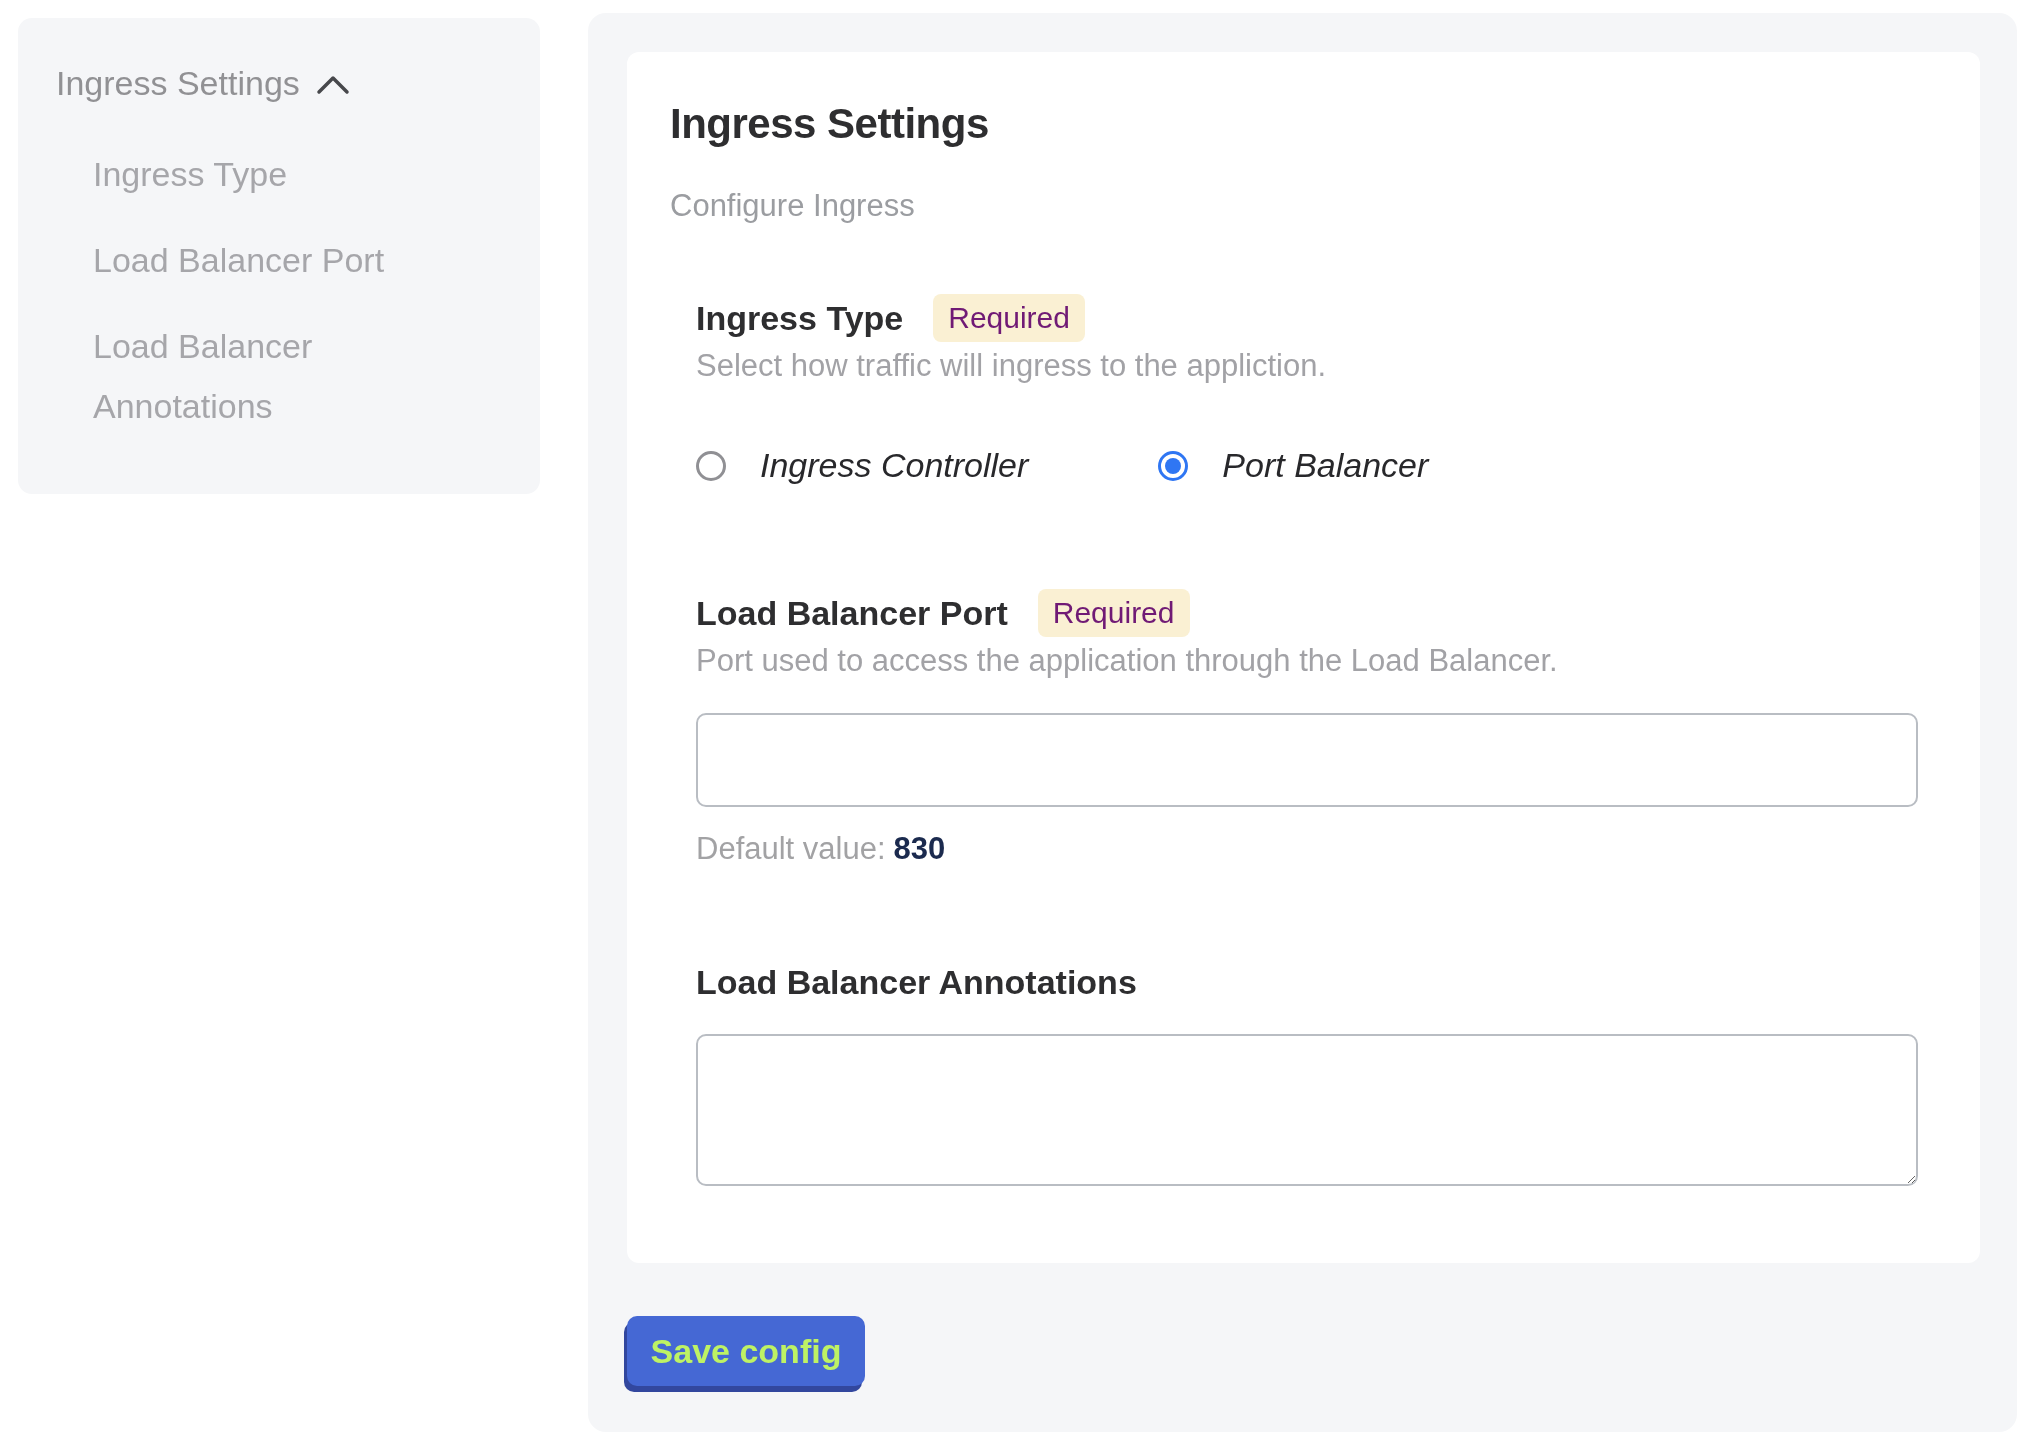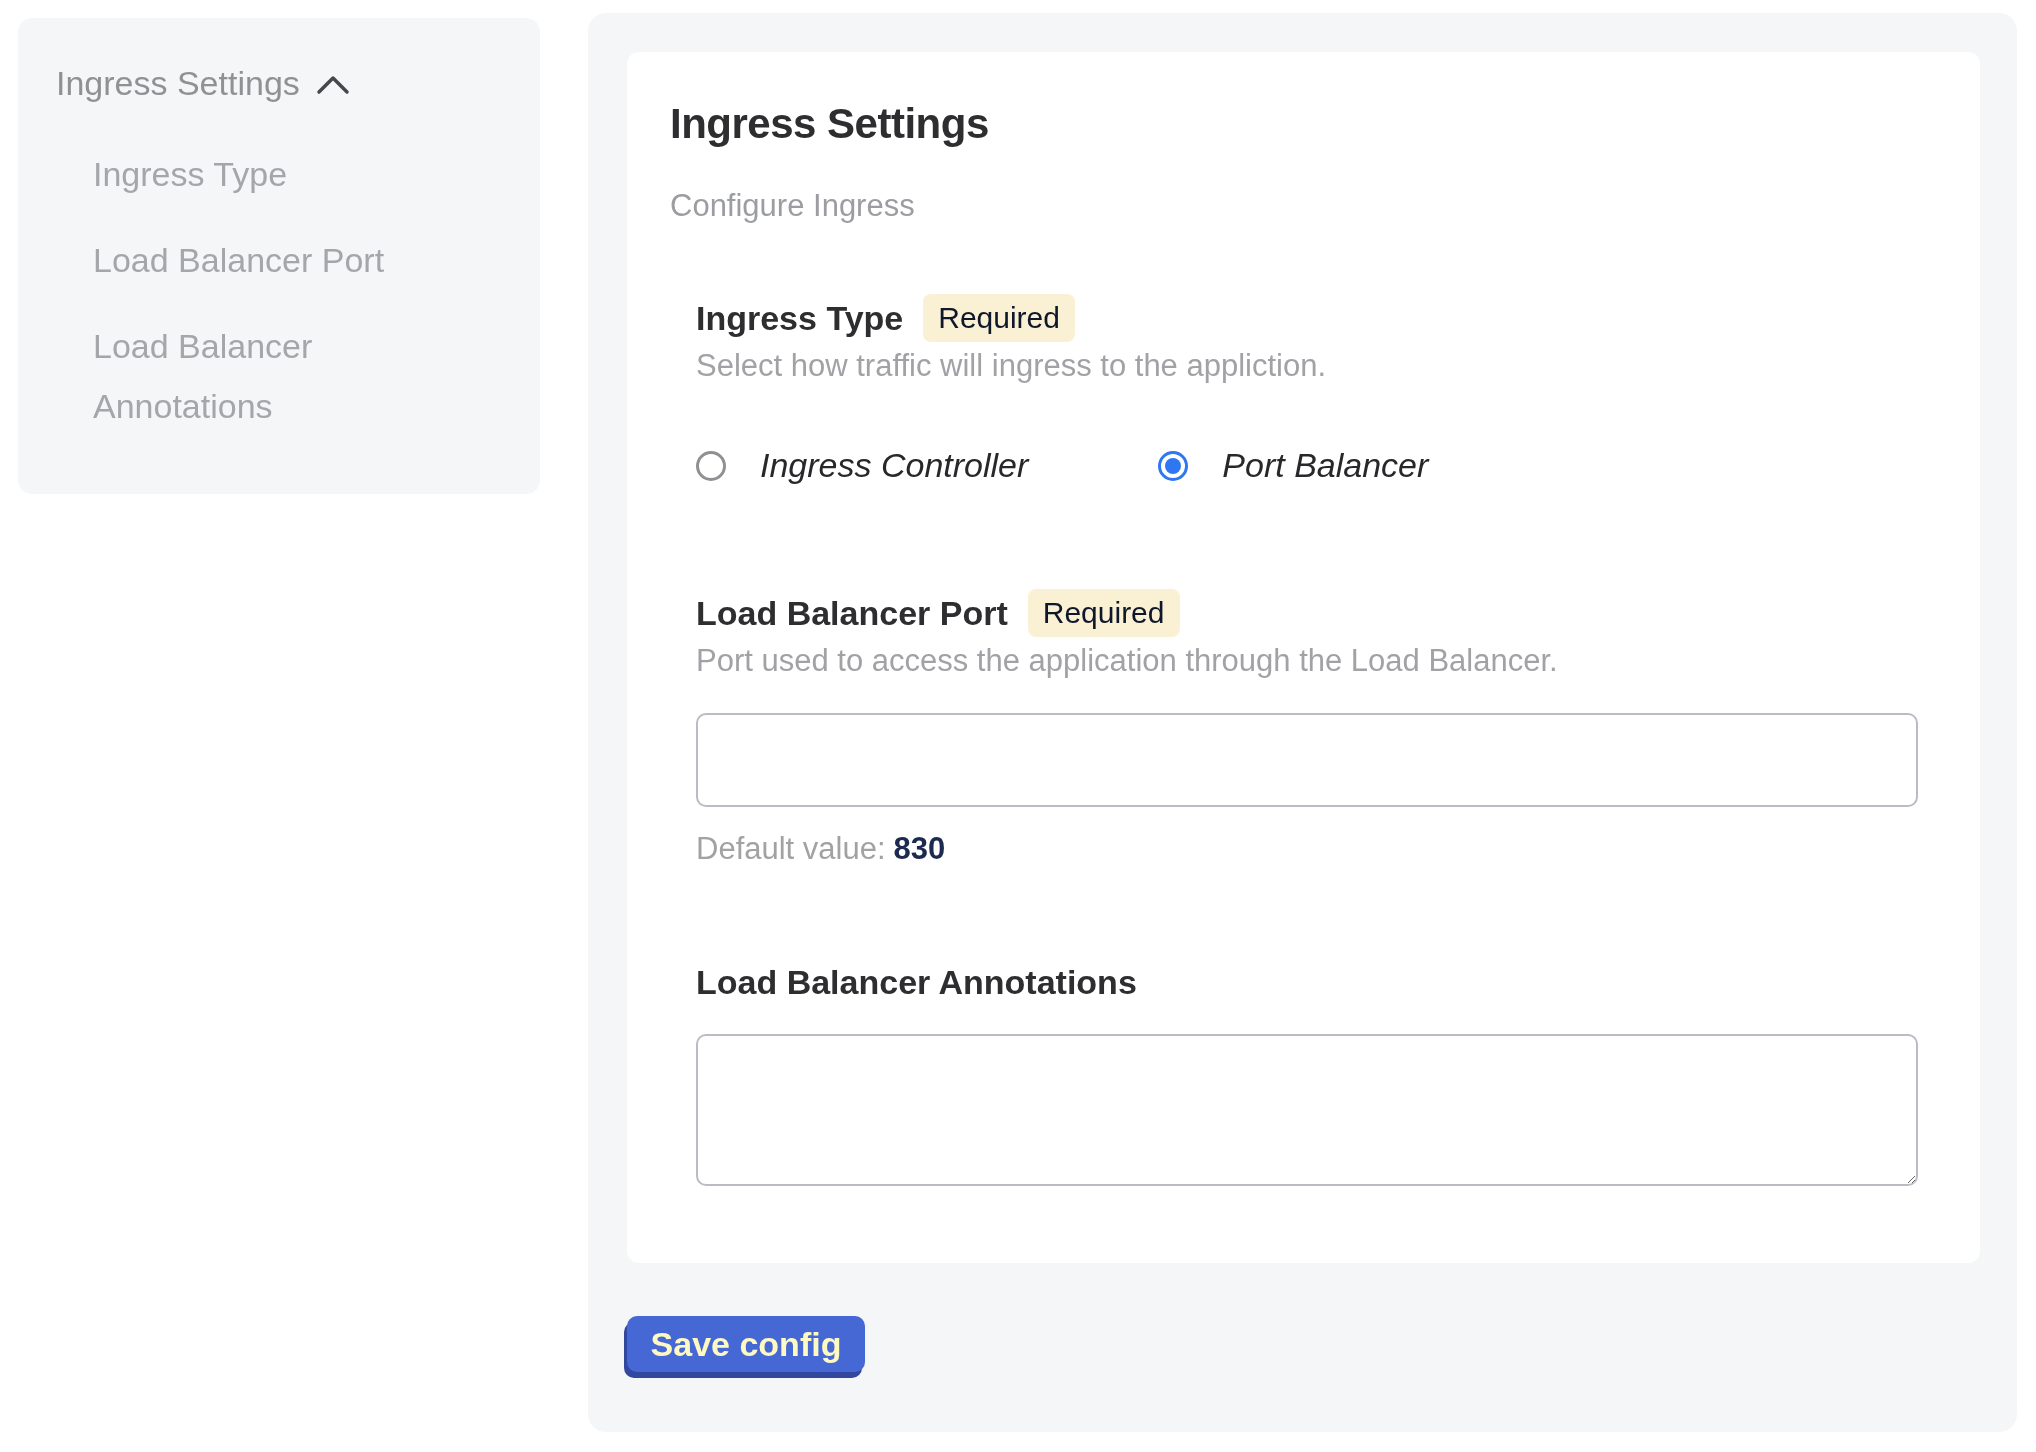--- a/index.html
+++ b/index.html
@@ -73,24 +73,25 @@
   .section-2 { margin-top: 104px; }
   .section-3 { margin-top: 96px; }
 
   .section-head { display: flex; align-items: center; gap: 20px; }
   .section-title {
     font-size: 34px; font-weight: bold;
     color: #2e2e30;
   }
   .badge {
     background: #faf0d3;
-    color: #0f172a;
+    color: #701a75;
     font-size: 30px;
     padding: 7px 15px;
     border-radius: 8px;
+    margin-left: 10px;
   }
   .section-desc {
     margin-top: 6px;
     font-size: 31px;
     color: #a2a2a6;
   }
 
   
   .radio-row {
     margin-top: 62px;
@@ -152,23 +153,23 @@
     font-family: "Liberation Sans", sans-serif;
     font-size: 31px;
     padding: 14px 20px;
     outline: none;
     resize: both;
   }
 
   
   .save-button {
     position: absolute; left: 39px; top: 1303px;
-    width: 238px; height: 56px;
+    width: 238px; height: 70px;
     background: #4568d4;
-    color: #fef9c3;
+    color: #bef264;
     font-family: "Liberation Sans", sans-serif;
     font-size: 34px; font-weight: bold;
     border: none; border-radius: 10px;
     box-shadow: -3px 6px 0 #32479e;
     cursor: pointer;
   }
 </style>
 </head>
 <body>
 

